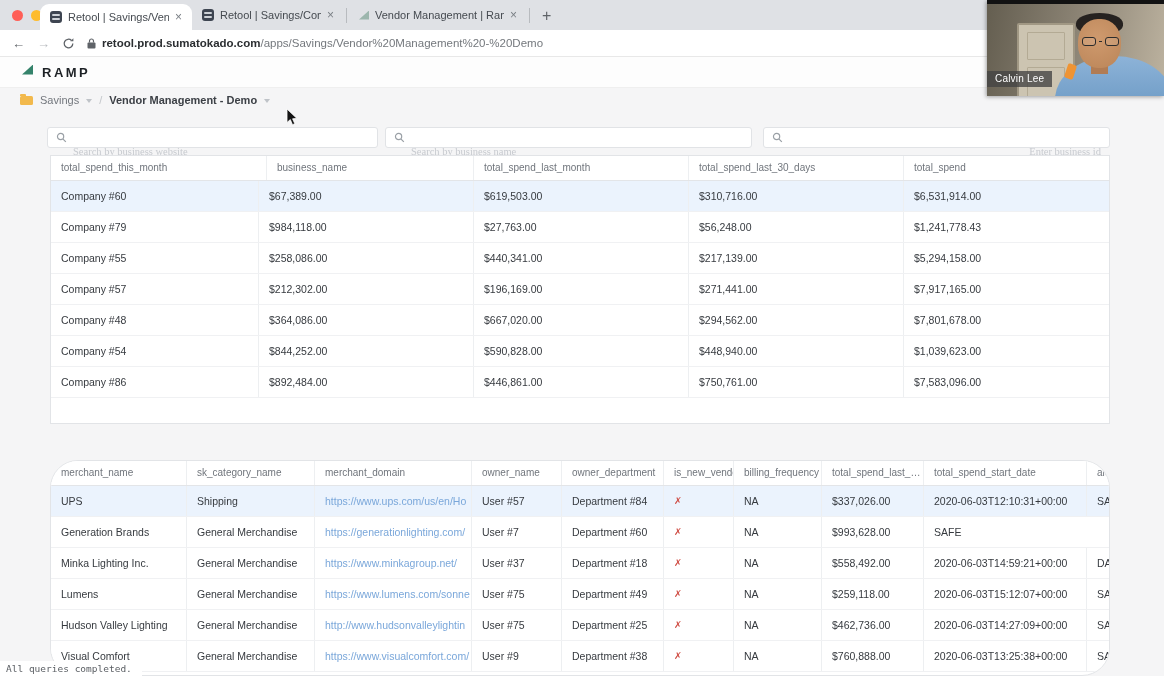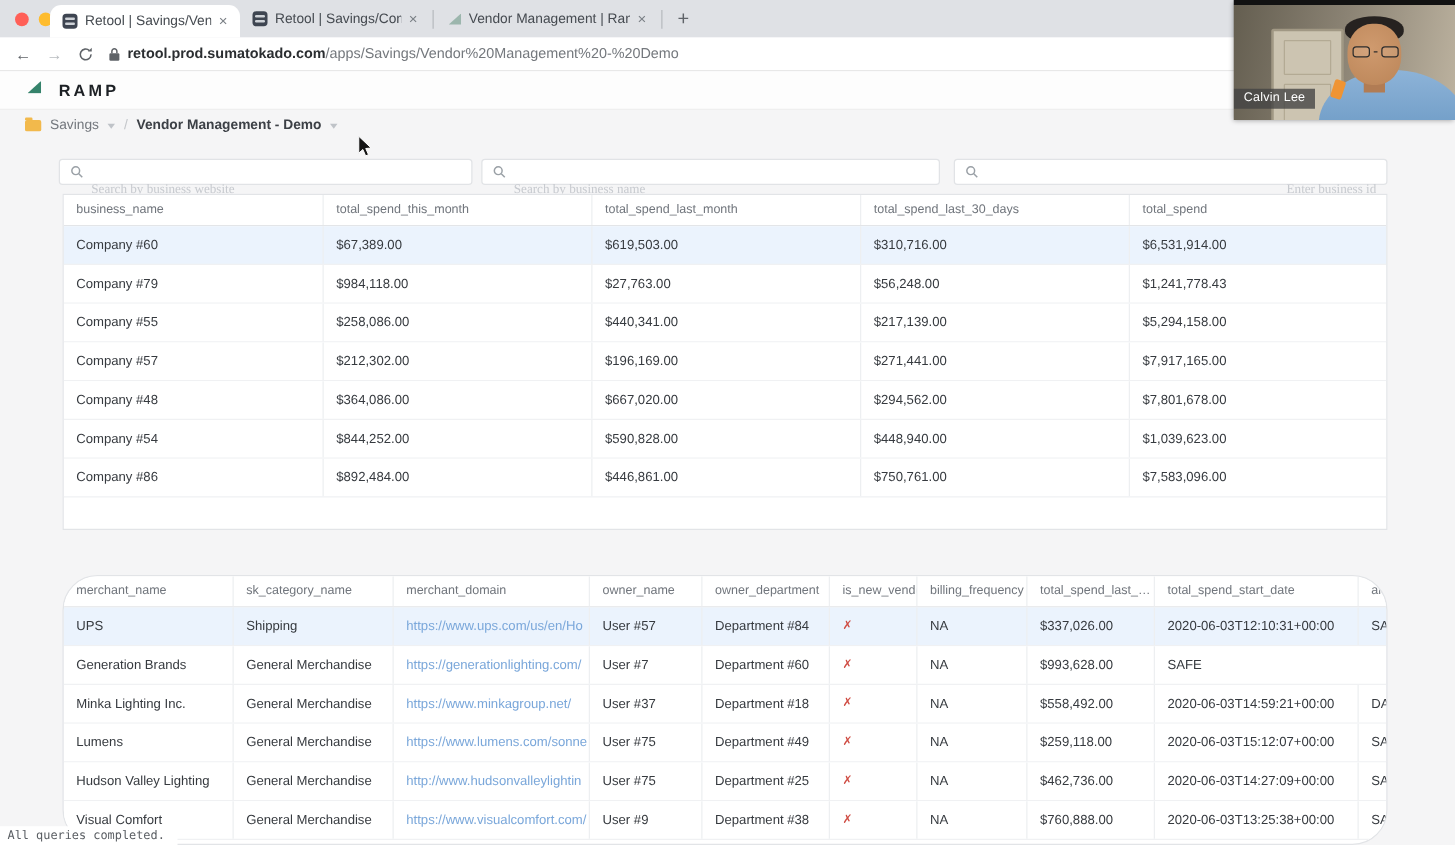--- a/index.html
+++ b/index.html
@@ -28,21 +28,21 @@
             border-bottom:1px solid #e8e8e8; display:flex; align-items:center; gap:12px; padding:0 12px; }
   .navglyph { font-size:13px; color:#5f6368; }
   .navglyph.dim { color:#b9bcc0; }
   .urltext { font-size:11.5px; color:#202124; display:flex; align-items:center; gap:6px; }
   .urltext .domain { font-weight:bold; color:#2b2e31; }
   .urltext .path { color:#74787d; }
 
   
   .appheader { position:absolute; top:57px; left:0; width:1164px; height:31px; background:#fdfdfd;
                border-bottom:1px solid #efefef; display:flex; align-items:center; padding:0 22px; }
-  .ramp-logo { display:flex; align-items:flex-start; gap:14px; }
+  .ramp-logo { display:flex; align-items:flex-start; gap:9px; }
   .ramp-tri { width:11px; height:10px; background:#35836b; clip-path:polygon(100% 0,100% 100%,0 100%); }
   .ramp-word { font-size:13px; font-weight:bold; letter-spacing:2.5px; color:#1d2125; }
 
   .breadcrumb { position:absolute; top:94px; left:20px; display:flex; align-items:center; gap:7px; font-size:11px; }
   .folder-ic { width:13px; height:9px; background:#f2b94c; border-radius:1.5px; position:relative; }
   .folder-ic::before { content:""; position:absolute; top:-2px; left:0; width:6px; height:2px; background:#f2b94c; border-radius:1px 1px 0 0; }
   .bc-app { color:#73777d; }
   .bc-sep { color:#c3c6ca; }
   .bc-page { color:#3c4046; font-weight:bold; }
   .chev { width:0; height:0; border-left:3px solid transparent; border-right:3px solid transparent; border-top:4px solid #bfc3c8; margin-top:2px; }
@@ -194,22 +194,22 @@
     <svg class="ic" width="11" height="11" viewBox="0 0 12 12">
         <circle cx="5" cy="5" r="3.4" fill="none" stroke="#9aa0a6" stroke-width="1.3"></circle>
         <line x1="7.7" y1="7.7" x2="10.7" y2="10.7" stroke="#9aa0a6" stroke-width="1.3"></line>
       </svg>
     <input placeholder="Enter business id" style="">
   </div>
 </div>
 
 <div class="tablewrap t1">
   <div class="trow hdr">
+    <div class="tcell c1">total_spend_this_month</div>
     <div class="tcell c0">business_name</div>
-    <div class="tcell c1">total_spend_this_month</div>
     <div class="tcell c2">total_spend_last_month</div>
     <div class="tcell c3">total_spend_last_30_days</div>
     <div class="tcell c4">total_spend</div>
   </div>
   <div class="trow selected">
     <div class="tcell c0">Company #60</div>
     <div class="tcell c1">$67,389.00</div>
     <div class="tcell c2">$619,503.00</div>
     <div class="tcell c3">$310,716.00</div>
     <div class="tcell c4">$6,531,914.00</div>

